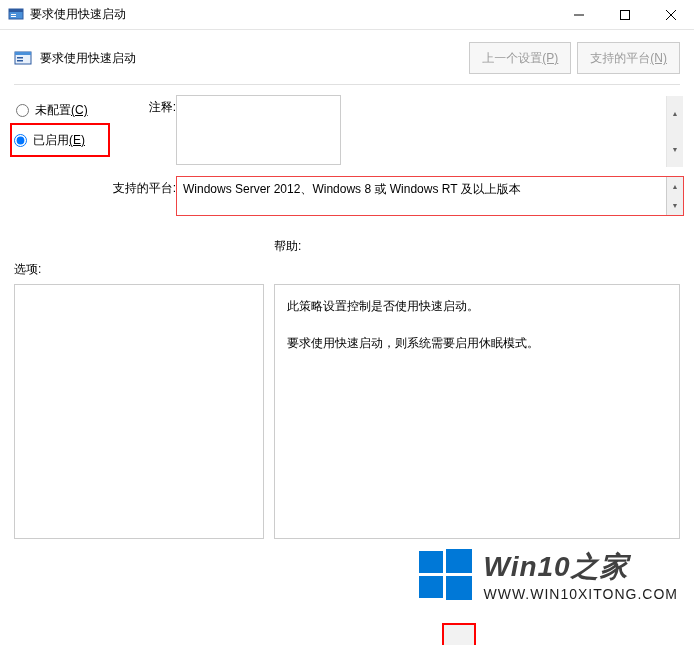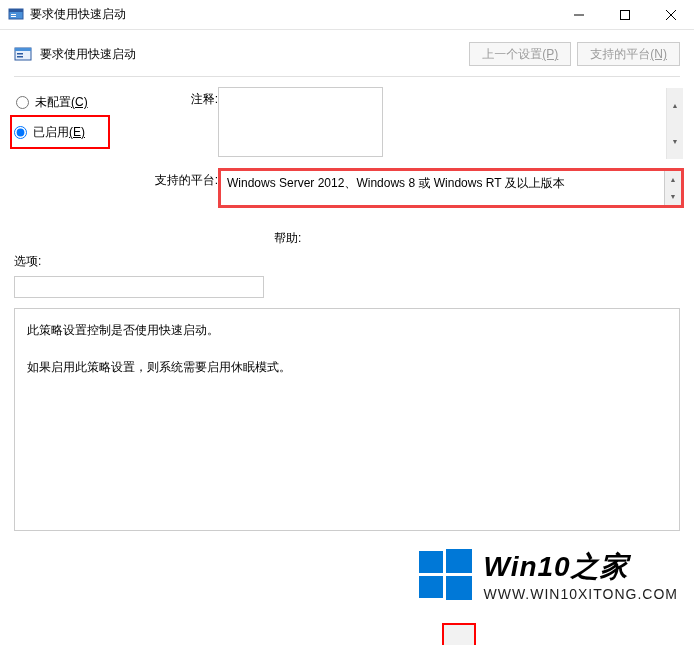--- a/index.html
+++ b/index.html
@@ -47,21 +47,21 @@
   }
   .header-icon {
     width: 18px; height: 18px;
     margin-right: 8px;
   }
   .header-title {
     flex: 1;
     font-size: 12px;
   }
   .nav-btn {
-    height: 24px;
+    height: 32px;
     min-width: 94px;
     padding: 0 12px;
     border: 1px solid #ccc;
     background: #f7f7f7;
     color: #9b9b9b;
     margin-left: 6px;
     display: flex;
     align-items: center;
     justify-content: center;
   }
@@ -69,21 +69,20 @@
 
   .divider {
     height: 1px;
     background: #e0e0e0;
     margin: 0 14px 10px 14px;
   }
 
   .config-area {
     display: flex;
     padding: 0 10px 0 14px;
-    gap: 42px;
   }
   .radio-col {
     width: 94px;
     padding-top: 0;
   }
   .radio-row {
     display: flex;
     align-items: center;
     height: 30px;
     padding-left: 2px;
@@ -118,21 +117,21 @@
     background: #fff;
     position: relative;
     font-family: inherit;
     font-size: 12px;
     padding: 4px;
     resize: none;
   }
   .platform-box {
     flex: 1;
     height: 40px;
-    border: 3px solid #ef4444;
+    border: 1px solid #ef4444;
     background: #fff;
     padding: 4px 18px 4px 6px;
     color: #000;
     position: relative;
   }
   .scroll-arrows {
     position: absolute;
     right: 0; top: 0; bottom: 0;
     width: 17px;
     border-left: 1px solid #ccc;
@@ -160,21 +159,20 @@
     padding: 14px 14px 6px 14px;
   }
   .label-options { width: 260px; margin-top: 23px; }
   .label-help { flex: 1; }
 
   .panels-row {
     display: flex;
     padding: 0 14px;
     gap: 10px;
     height: 255px;
-    flex-direction: column;
   }
   .panel {
     border: 1px solid #ccc;
     background: #fff;
     padding: 10px 12px;
     overflow: auto;
   }
   .panel.options { width: 250px; }
   .panel.help { flex: 1; line-height: 1.9; }
   .panel.help p { margin: 0 0 14px 0; }
@@ -182,21 +180,21 @@
   .watermark {
     position: absolute;
     right: 16px;
     bottom: 40px;
     display: flex;
     align-items: center;
     pointer-events: none;
   }
   .wm-logo { width: 60px; height: 60px; margin-right: 8px; }
   .wm-text { display: flex; flex-direction: column; }
-  .wm-main { font-size: 28px; font-weight: bold; color: #000000; font-style: italic; letter-spacing: 1px;}
+  .wm-main { font-size: 28px; font-weight: bold; color: #404040; font-style: italic; letter-spacing: 1px;}
   .wm-sub { font-size: 14px; color: #1d1d1d; letter-spacing: 1px; }
 
   .bottom-highlight {
     position: absolute;
     left: 442px;
     bottom: 0;
     width: 34px;
     height: 22px;
     border: 2px solid #ff0000;
     border-bottom: none;
@@ -298,21 +296,21 @@
 
 <div class="labels-row">
   <div class="label-options">选项:</div>
   <div class="label-help">帮助:</div>
 </div>
 
 <div class="panels-row">
   <div class="panel options"></div>
   <div class="panel help">
     <p>此策略设置控制是否使用快速启动。</p>
-    <p>如果启用此策略设置，则系统需要启用休眠模式。</p>
+    <p>要求使用快速启动，则系统需要启用休眠模式。</p>
   </div>
 </div>
 
 <div class="watermark">
   <svg class="wm-logo" viewBox="0 0 60 60">
     <rect x="4" y="6" width="24" height="22" fill="#0078d7"></rect>
     <rect x="31" y="4" width="26" height="24" fill="#0078d7"></rect>
     <rect x="4" y="31" width="24" height="22" fill="#0078d7"></rect>
     <rect x="31" y="31" width="26" height="24" fill="#0078d7"></rect>
   </svg>

